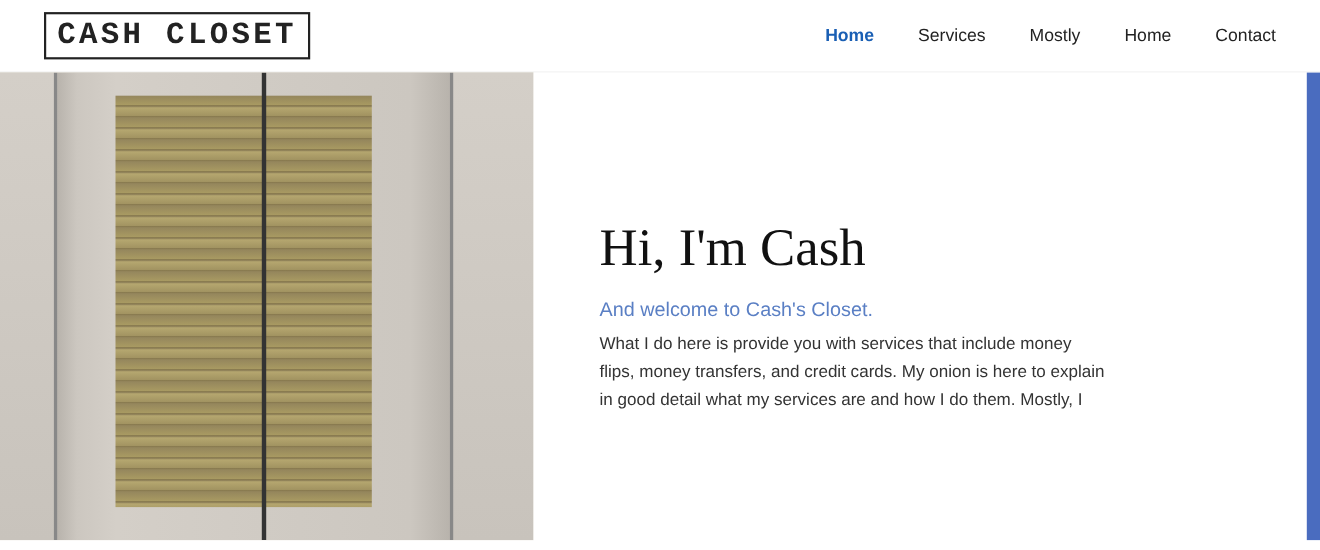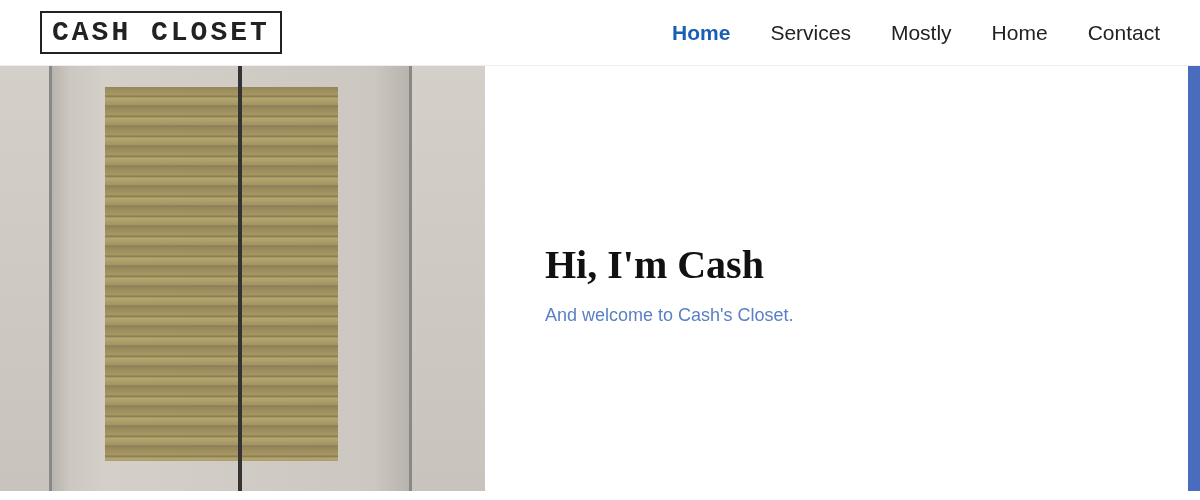--- a/index.html
+++ b/index.html
@@ -46,21 +46,21 @@
     }
 
     nav {
       display: flex;
       align-items: center;
       gap: 40px;
     }
 
     .nav-link {
       font-family: Arial, Helvetica, sans-serif;
-      font-size: 21px;
+      font-size: 16px;
       color: #222;
       text-decoration: none;
       cursor: pointer;
     }
 
     .nav-link.active {
       color: #1a5fb4;
       font-weight: bold;
     }
 
@@ -139,22 +139,22 @@
       padding: 50px 60px 30px 60px;
       display: flex;
       flex-direction: column;
       justify-content: center;
       background: #fff;
       position: relative;
     }
 
     .hero-title {
       font-family: Georgia, serif;
-      font-size: 40px;
-      font-weight: 700;
+      font-size: 48px;
+      font-weight: 400;
       color: #111;
       line-height: 1.1;
       margin-bottom: 18px;
     }
 
     .hero-subtitle {
       font-family: Arial, Helvetica, sans-serif;
       font-size: 18px;
       color: #5a7fc4;
       margin-bottom: 8px;
@@ -202,16 +202,17 @@
       <div class="door-frame">
         <div class="cash-stacks"></div>
       </div>
       <div class="divider"></div>
     </div>
   </div>
 
   <div class="content-panel">
     <h1 class="hero-title">Hi, I'm Cash</h1>
     <p class="hero-subtitle">And welcome to Cash's Closet.</p>
+    <p class="hero-body">What I do here is provide you with services that include money flips, money transfers, and credit cards. My onion is here to explain in good detail what my services are and how I do them. Mostly, I</p>
     <div class="scrollbar-accent"></div>
   </div>
 
 </main>
 
 </body></html>

